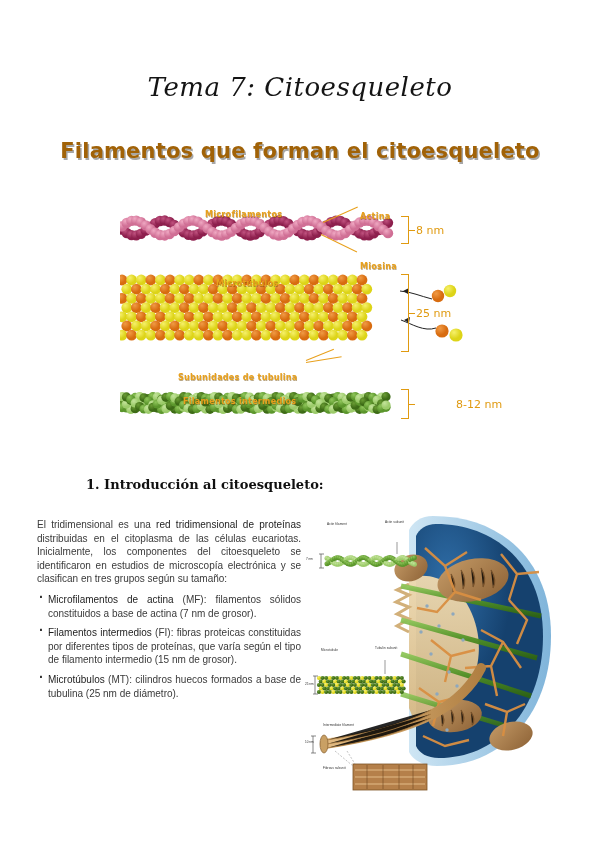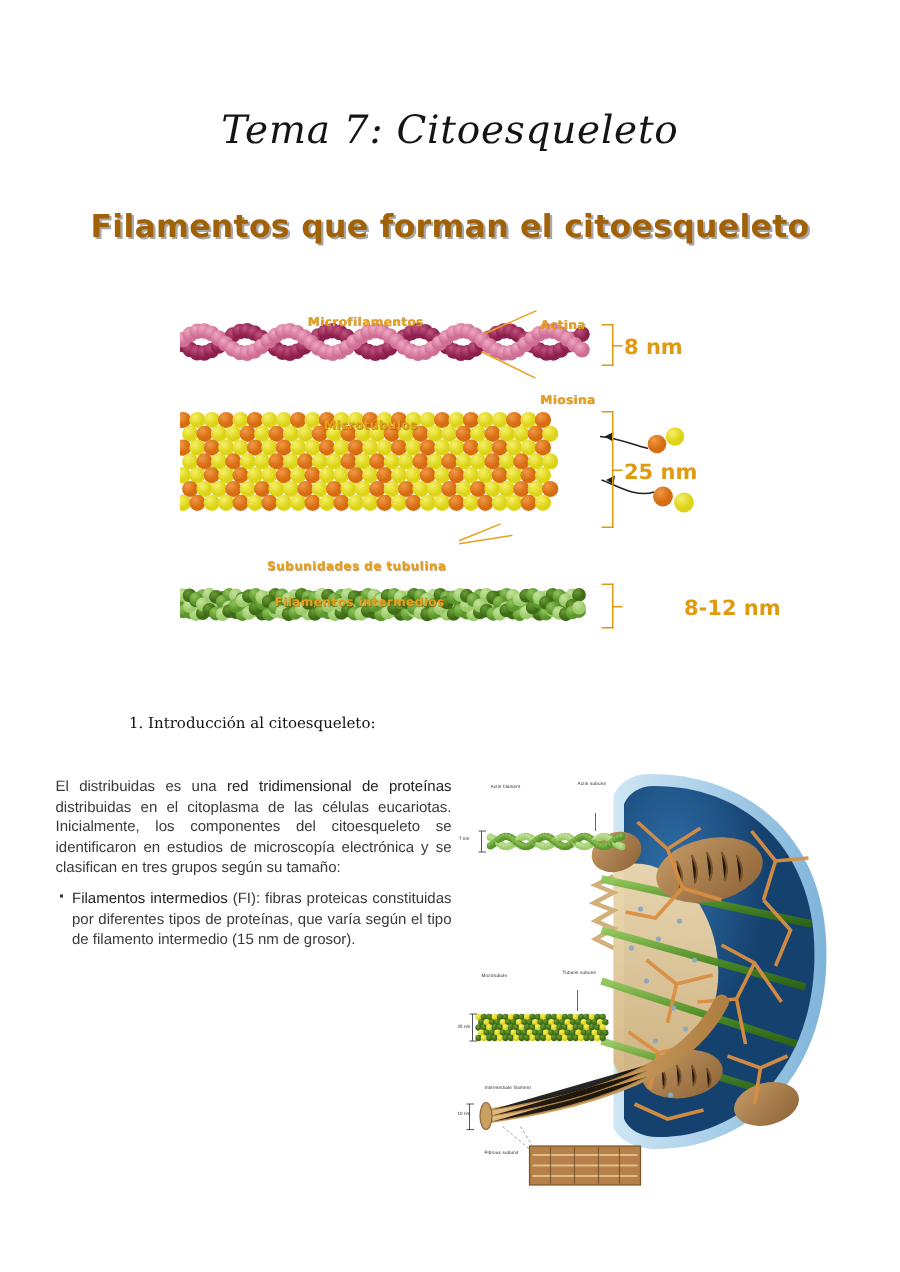--- a/index.html
+++ b/index.html
@@ -28,37 +28,37 @@
   
   .figure{position:absolute;left:120px;top:192px;width:380px;height:250px;}
   .fig-label{
     position:absolute;font-family:"DejaVu Sans",sans-serif;
     font-size:8px;font-weight:bold;color:#e8a01c;white-space:nowrap;
     letter-spacing:.3px;
   }
   .fig-label.shadowed{text-shadow:.5px .5px 0 rgba(120,80,10,.5);margin-top:15px;}
   .scale-label{
     position:absolute;font-family:"DejaVu Sans",sans-serif;
-    font-size:14px;font-weight:bold;color:#e09a10;white-space:nowrap;
+    font-size:11px;font-weight:normal;color:#e09a10;white-space:nowrap;
   }
   .bracket{
     position:absolute;border:1.6px solid #e09a10;border-left:none;
     width:7px;
   }
   .bracket .tick{
     position:absolute;right:-7px;top:50%;width:7px;height:0;
     border-top:1.6px solid #e09a10;
   }
   .leader{position:absolute;background:#e8a01c;height:1px;transform-origin:left center;}
 
   
   .section-heading{
     position:absolute;left:86px;top:477px;
     font-family:"DejaVu Serif",serif;
-    font-size:10px;font-weight:normal;color:#101010;
+    font-size:13px;font-weight:bold;color:#101010;
   }
   .body-col{
     position:absolute;left:37px;top:518px;width:264px;
     font-size:10px;line-height:13.6px;color:#3a3a3a;
     text-align:justify;
   }
   .body-col p{margin:0 0 7px 0;}
   .body-col b{color:#1d1d1d;font-weight:normal;}
   ul.bullets{margin:0;padding:0;list-style:none;}
   ul.bullets li{
@@ -657,23 +657,25 @@
 
     <div class="bracket" style="left:281px;top:197px;height:28px;">
       <span class="tick"></span>
     </div>
     <div class="scale-label" style="left:296px;top:206px;padding-left:40px;">8-12 nm</div>
   </div>
 
   <div class="section-heading">1.  Introducción al citoesqueleto:</div>
 
   <div class="body-col">
-    <p><span>El distribuidas es una </span><b>red tridimensional de proteínas</b><span> distribuidas en el citoplasma de las células eucariotas. Inicialmente, los componentes del citoesqueleto se identificaron en estudios de microscopía electrónica y se clasifican en tres grupos según su tamaño:</span></p>
+    <p><span>El tridimensional es una </span><b>red tridimensional de proteínas</b><span> distribuidas en el citoplasma de las células eucariotas. Inicialmente, los componentes del citoesqueleto se identificaron en estudios de microscopía electrónica y se clasifican en tres grupos según su tamaño:</span></p>
     <ul class="bullets">
+      <li><b>Microfilamentos de actina</b><span> (MF): filamentos sólidos constituidos a base de actina (7 nm de grosor).</span></li>
       <li><b>Filamentos intermedios</b><span> (FI): fibras proteicas constituidas por diferentes tipos de proteínas, que varía según el tipo de filamento intermedio (15 nm de grosor).</span></li>
+      <li><b>Microtúbulos</b><span> (MT): cilindros huecos formados a base de tubulina (25 nm de diámetro).</span></li>
     </ul>
   </div>
 
   <div class="cellfig">
     <svg width="265" height="285" viewBox="0 0 265 285">
       <defs>
         <linearGradient id="memb" x1="0" y1="0" x2="1" y2="0">
           <stop offset="0%" stop-color="#cfe6f4"></stop>
             <stop offset="100%" stop-color="#7fb4da"></stop>
         </linearGradient>

